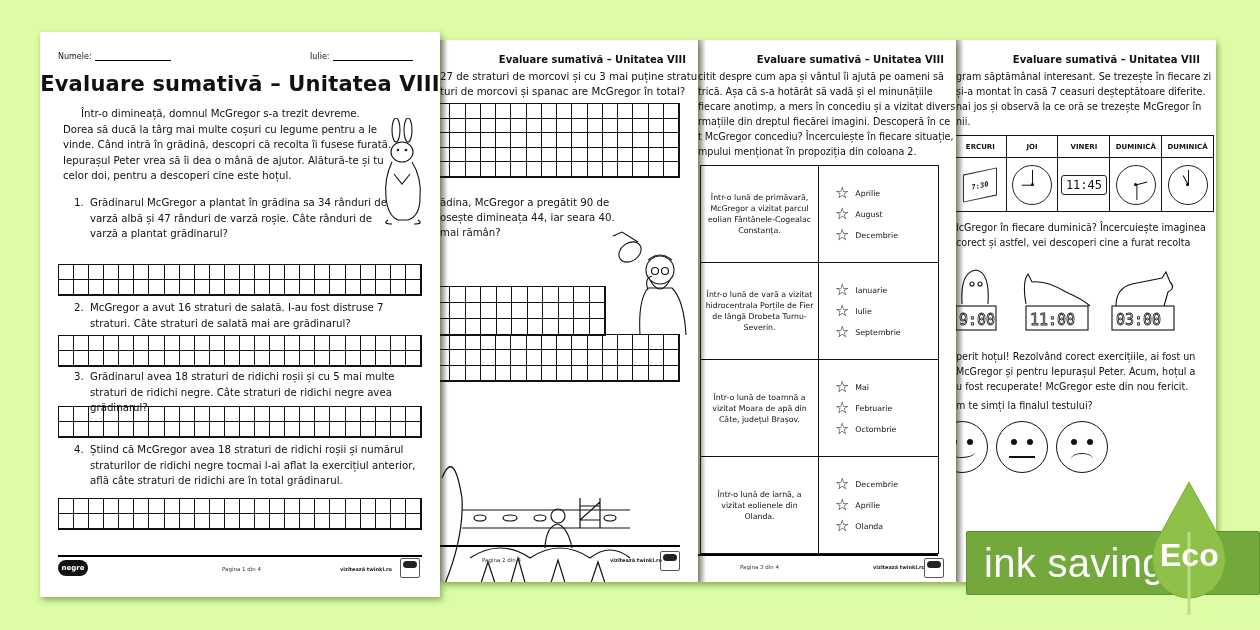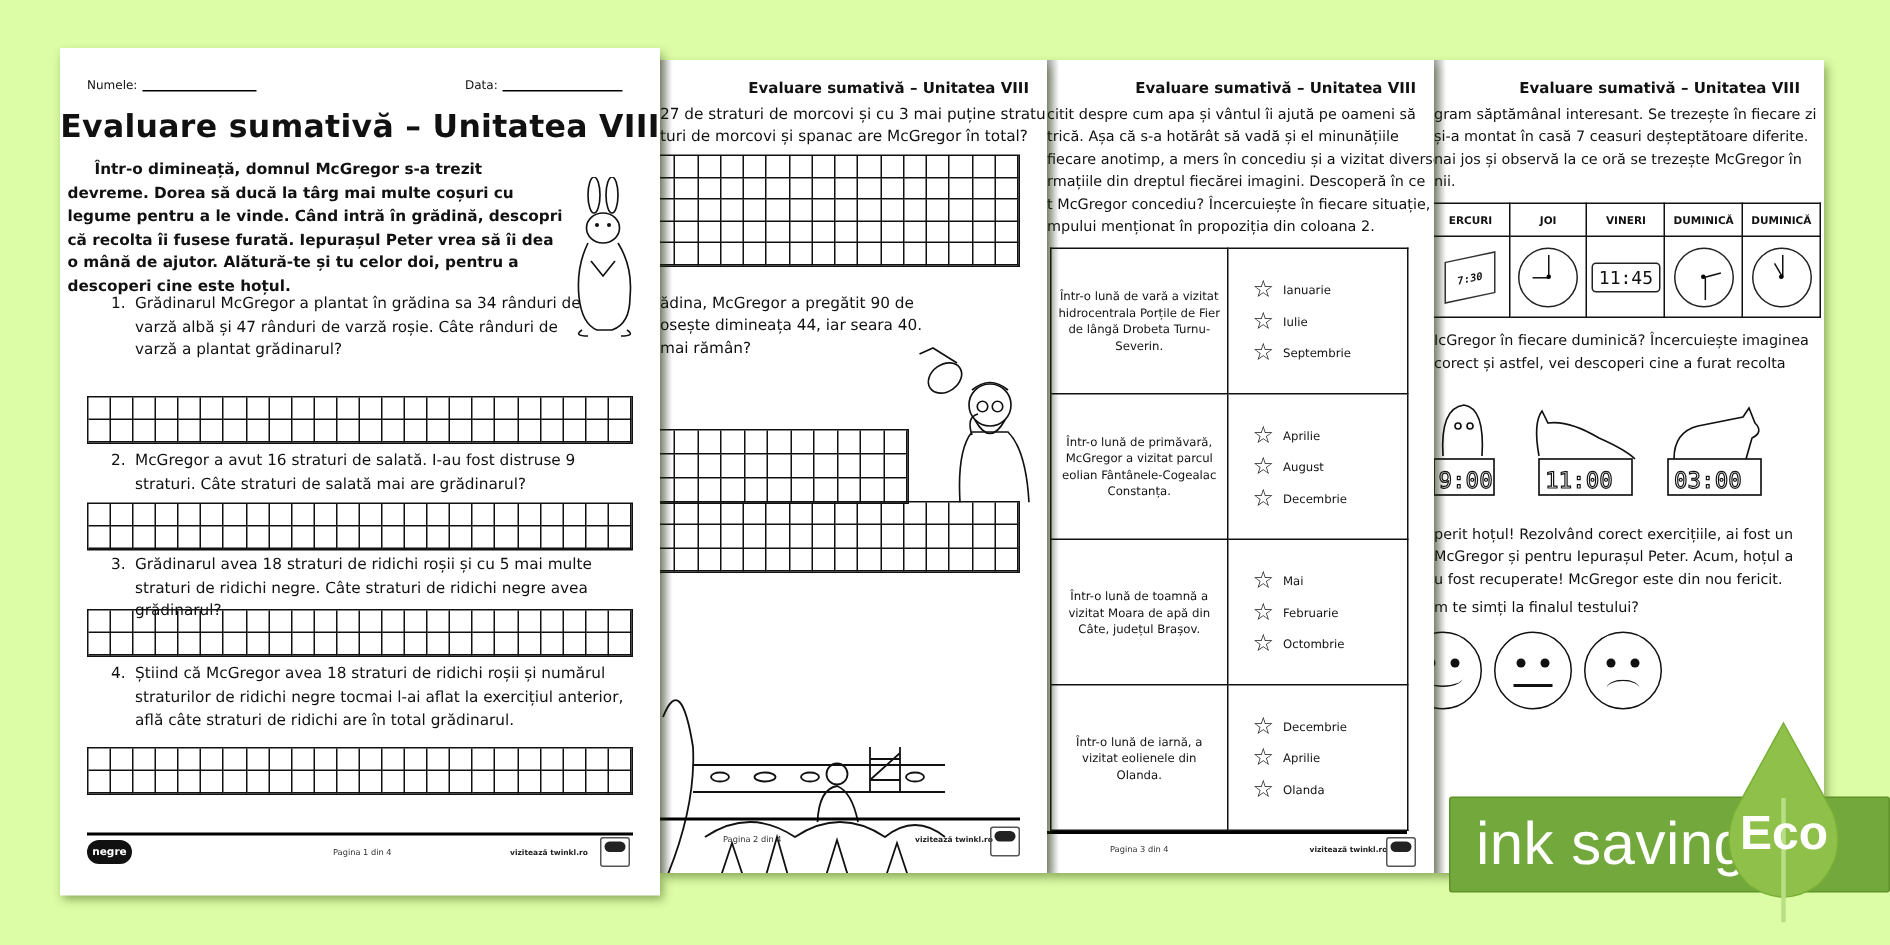--- a/index.html
+++ b/index.html
@@ -10,21 +10,21 @@
   .p2 { left: 440px; top: 40px; width: 258px; height: 542px; z-index: 3; }
   .p3 { left: 698px; top: 40px; width: 258px; height: 542px; z-index: 2; }
   .p4 { left: 956px; top: 40px; width: 260px; height: 542px; z-index: 1; }
   .p2::before, .p3::before, .p4::before { content:""; position:absolute; left:0; top:0; bottom:0; width:8px; background: linear-gradient(90deg, rgba(0,0,0,0.35), rgba(0,0,0,0)); z-index: 5; }
 
   .hdr-line { position:absolute; top: 20px; font-size: 8px; }
   .hdr-line .blank { display:inline-block; border-bottom: 1px solid #000; width: 76px; height: 8px; vertical-align: bottom; margin-left: 3px; }
   .big-title { position:absolute; left: 0; right: 0; top: 40px; text-align:center; font-weight: bold; font-size: 21px; letter-spacing: 0.2px; }
   .small-title { position:absolute; right: 12px; top: 14px; font-size: 10px; font-weight: bold; }
   .txt { position:absolute; font-size: 10.2px; line-height: 15.5px; }
-  .intro { left: 5px; top: 74px; width: 330px; text-indent: 18px; font-weight: bold; }
+  .intro { left: 23px; top: 74px; width: 330px; text-indent: 18px; }
   .q { font-size: 10.2px; line-height: 15.5px; position:absolute; }
   .q .num { position:absolute; left: -16px; }
   .grid { position:absolute; display:grid; border: 1.5px solid #111; }
   .grid div { border-right: 1px solid #111; border-bottom: 1px solid #111; }
   .footer-line { position:absolute; left: 18px; right: 18px; height: 2px; background:#000; }
   .footer-logo { position:absolute; width: 30px; height: 16px; border-radius: 8px; background:#111; color:#fff; font-size: 7px; font-weight: bold; text-align:center; line-height: 16px; }
   .footer-page { position:absolute; font-size: 5.5px; color:#333; }
   .footer-web { position:absolute; font-size: 5px; font-weight: bold; color: #222; }
   .footer-badge { position:absolute; width: 20px; height: 20px; border:1px solid #555; border-radius: 2px; }
   .footer-badge::before { content:""; position:absolute; left:2px; top:2px; width:14px; height:7px; background:#222; border-radius: 4px; }
@@ -57,21 +57,21 @@
   .illu { position:absolute; }
 </style>
 </head>
 <body>
 
 <div class="page p1">
   <div class="hdr-line" style="left:18px;">
     <span>Numele:</span><span class="blank"></span>
   </div>
   <div class="hdr-line" style="left:270px;">
-    <span>Data:</span><span class="blank" style="width:80px"></span>
+    <span>Iulie:</span><span class="blank" style="width:80px"></span>
   </div>
   <div class="big-title">Evaluare sumativă – Unitatea VIII</div>
   <div class="txt intro">Într-o dimineață, domnul McGregor s-a trezit devreme. Dorea să ducă la târg mai multe coșuri cu legume pentru a le vinde. Când intră în grădină, descopri că recolta îi fusese furată. Iepurașul Peter vrea să îi dea o mână de ajutor. Alătură-te și tu celor doi, pentru a descoperi cine este hoțul.</div>
 
   <svg class="illu" style="left:338px; top:86px;" width="50" height="108" viewBox="0 0 50 108">
     <g fill="none" stroke="#111" stroke-width="1.1">
       <ellipse cx="18" cy="12" rx="4" ry="12"></ellipse>
       <ellipse cx="30" cy="12" rx="4" ry="12"></ellipse>
       <ellipse cx="24" cy="34" rx="11" ry="10"></ellipse>
       <path d="M14 44 Q6 60 8 80 Q10 98 20 102 L30 102 Q42 98 42 80 Q44 60 34 44"></path>
@@ -132,21 +132,21 @@
       <div></div>
       <div></div>
       <div></div>
       <div></div>
       <div></div>
       <div></div>
     </div>
 
   <div class="q" style="left:50px; top:268px; width:320px;">
     <span class="num">2.</span>
-    <span>McGregor a avut 16 straturi de salată. I-au fost distruse 9 straturi. Câte straturi de salată mai are grădinarul?</span>
+    <span>McGregor a avut 16 straturi de salată. I-au fost distruse 7 straturi. Câte straturi de salată mai are grădinarul?</span>
   </div>
   <div class="grid" id="g2" style="left: 18px; top: 303px; width: 364px; height: 32px; grid-template-columns: repeat(24, 1fr); grid-template-rows: repeat(2, 1fr);">
       <div></div>
       <div></div>
       <div></div>
       <div></div>
       <div></div>
       <div></div>
       <div></div>
       <div></div>
@@ -527,50 +527,50 @@
   <div class="txt" style="left:0; top:29px; white-space:nowrap; font-size:9.6px;">citit despre cum apa și vântul îi ajută pe oameni să</div>
   <div class="txt" style="left:0; top:44px; white-space:nowrap; font-size:9.6px;">trică. Așa că s-a hotărât să vadă și el minunățiile</div>
   <div class="txt" style="left:0; top:59px; white-space:nowrap; font-size:9.6px;">fiecare anotimp, a mers în concediu și a vizitat diverse</div>
   <div class="txt" style="left:0; top:74px; white-space:nowrap; font-size:9.6px;">rmațiile din dreptul fiecărei imagini. Descoperă în ce</div>
   <div class="txt" style="left:0; top:89px; white-space:nowrap; font-size:9.6px;">t McGregor concediu? Încercuiește în fiecare situație,</div>
   <div class="txt" style="left:0; top:104px; white-space:nowrap; font-size:9.6px;">mpului menționat în propoziția din coloana 2.</div>
 
   <table class="months" style="left:2px; top:125px;">
     <tbody>
         <tr style="height:97px;">
+      <td class="sit">Într-o lună de primăvară, McGregor a vizitat parcul eolian Fântânele-Cogealac Constanța.</td>
+      <td class="opts">
+        <div class="opt">
+              <span class="star">☆</span>
+              <span>Aprilie</span>
+            </div>
+        <div class="opt">
+              <span class="star">☆</span>
+              <span>August</span>
+            </div>
+        <div class="opt">
+              <span class="star">☆</span>
+              <span>Decembrie</span>
+            </div>
+      </td>
+    </tr>
+    <tr style="height:97px;">
       <td class="sit">Într-o lună de vară a vizitat hidrocentrala Porțile de Fier de lângă Drobeta Turnu-Severin.</td>
       <td class="opts">
         <div class="opt">
               <span class="star">☆</span>
               <span>Ianuarie</span>
             </div>
         <div class="opt">
               <span class="star">☆</span>
               <span>Iulie</span>
             </div>
         <div class="opt">
               <span class="star">☆</span>
               <span>Septembrie</span>
-            </div>
-      </td>
-    </tr>
-    <tr style="height:97px;">
-      <td class="sit">Într-o lună de primăvară, McGregor a vizitat parcul eolian Fântânele-Cogealac Constanța.</td>
-      <td class="opts">
-        <div class="opt">
-              <span class="star">☆</span>
-              <span>Aprilie</span>
-            </div>
-        <div class="opt">
-              <span class="star">☆</span>
-              <span>August</span>
-            </div>
-        <div class="opt">
-              <span class="star">☆</span>
-              <span>Decembrie</span>
             </div>
       </td>
     </tr>
     <tr style="height:97px;">
       <td class="sit">Într-o lună de toamnă a vizitat Moara de apă din Câte, județul Brașov.</td>
       <td class="opts">
         <div class="opt">
               <span class="star">☆</span>
               <span>Mai</span>
             </div>

